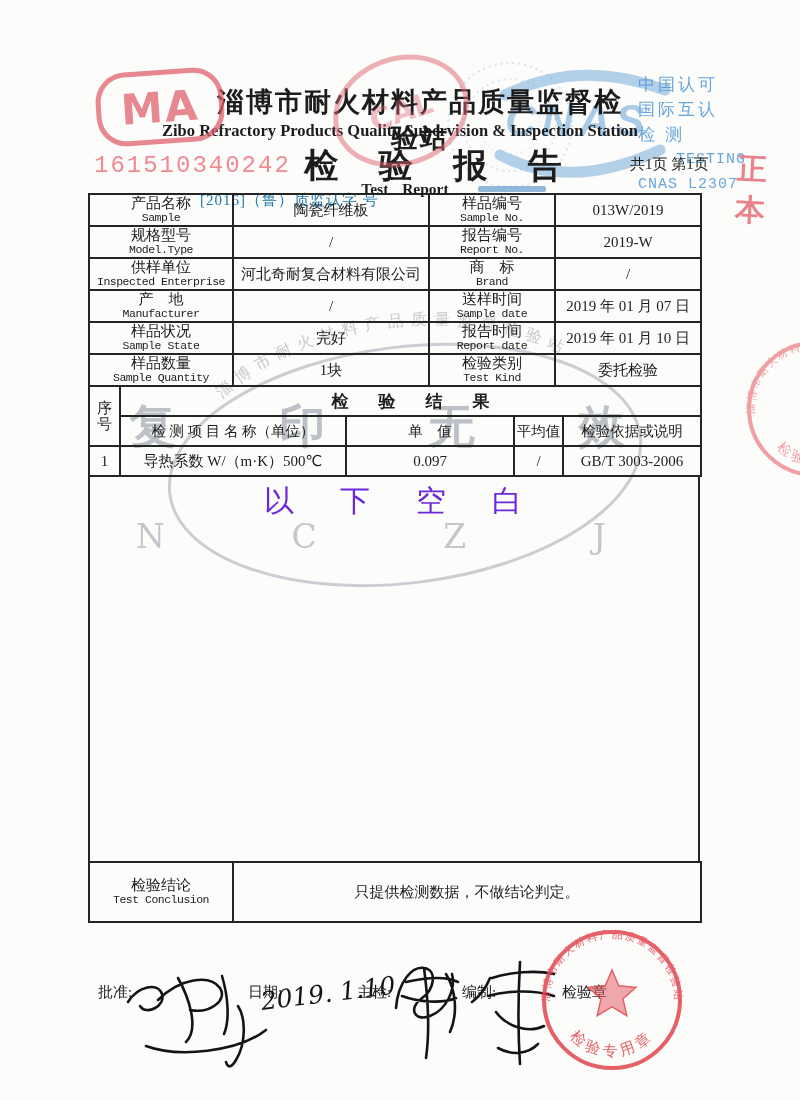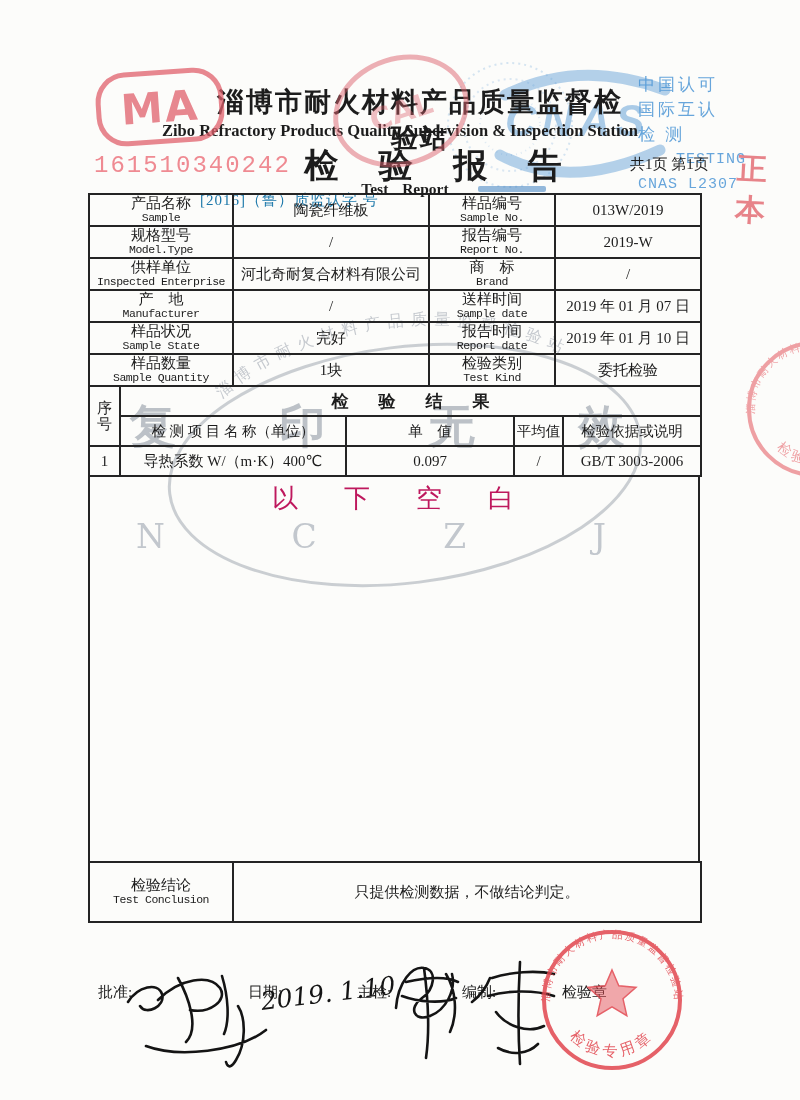--- a/index.html
+++ b/index.html
@@ -40,21 +40,21 @@
   .cn{font-size:15px;line-height:16px;}
   .en{font-family:"Liberation Mono",monospace;font-size:11.5px;line-height:14px;letter-spacing:-0.5px;}
   .val{font-size:15px;}
   .info tr{height:17px;}
   .res-head{height:28px;font-size:17px;font-weight:bold;letter-spacing:30px;padding-left:30px;}
   .res tr.sub{height:30px;}
   .res tr.datarow{height:30px;}
   .sub td{font-size:14.5px;}
   .blank-area{width:608px;height:384px;border-left:2px solid #242424;border-right:2px solid #242424;
               text-align:center;}
-  .blank-area .blanktext{font-size:26px;letter-spacing:46px;padding-left:44px;padding-top:4px;color:#be185d;}
+  .blank-area .blanktext{font-size:30px;letter-spacing:46px;padding-left:44px;padding-top:4px;color:#6d28d9;}
   .concl tr.r1{height:60px;margin-left:17px;} .concl tr.r2{height:45px;}
 
   
   .wm{left:0;top:0;z-index:0;}
 
   
   .foot-label{font-size:15px;z-index:3;}
   .sigs{left:0;top:0;z-index:3;}
   .seal{z-index:4;opacity:.85;}
   .seal-partial{z-index:4;opacity:.5;}
@@ -211,21 +211,21 @@
           <td colspan="4" class="res-head">检验结果</td>
         </tr>
         <tr class="sub">
           <td>检 测 项 目 名 称（单位）</td>
           <td>单　值</td>
           <td>平均值</td>
           <td>检验依据或说明</td>
         </tr>
         <tr class="datarow">
           <td class="val">1</td>
-          <td class="val">导热系数 W/（m·K）400℃</td>
+          <td class="val">导热系数 W/（m·K）500℃</td>
           <td class="val">0.097</td>
           <td class="val">/</td>
           <td class="val">GB/T 3003-2006</td>
         </tr>
       </tbody>
     </table>
 
     <div class="blank-area">
       <div class="blanktext">以下空白</div>
     </div>

